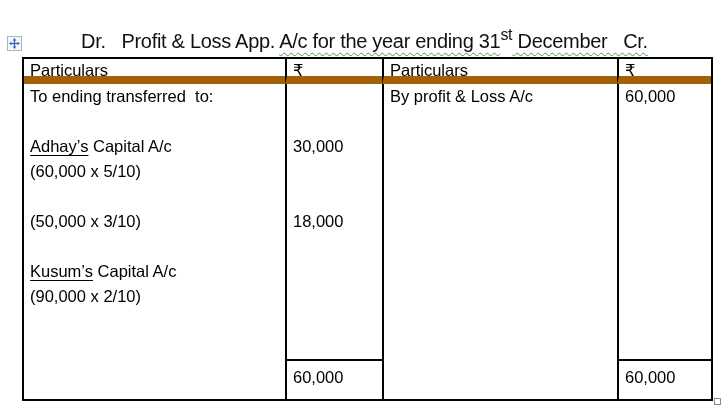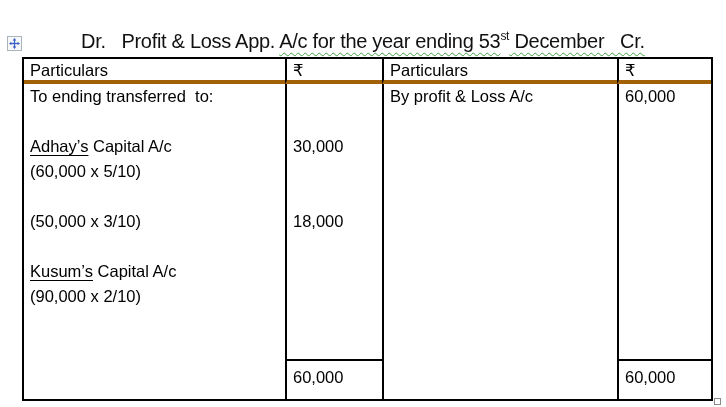--- a/index.html
+++ b/index.html
@@ -13,21 +13,21 @@
     position:absolute; left:60px; top:7px;
     font-size:20px; letter-spacing:-0.3px; white-space:pre; color:#111;
   }
   .wavy-g {
     text-decoration-line:underline;
     text-decoration-style:wavy;
     text-decoration-color:#3fa33f;
     text-decoration-thickness:1px;
     text-underline-offset:4px;
   }
-  .sup { font-size:12px; vertical-align:super; line-height:0; }
+  .sup { font-size:16px; vertical-align:super; line-height:0; }
   
   .move-handle {
     position:absolute; left:7px; top:36px; width:15px; height:15px;
     box-sizing:border-box; border:1px solid #aab4be; background:#f6f8fa;
     display:flex; align-items:center; justify-content:center; cursor:move;
   }
   .resize-handle {
     position:absolute; left:714px; top:398px; width:7px; height:7px;
     box-sizing:border-box; border:1px solid #8a8a8a; background:#fff;
   }
@@ -35,40 +35,40 @@
   .tbl {
     position:absolute; left:22px; top:57px; width:691px; height:344px;
     box-sizing:border-box; border:2px solid #000;
     display:grid;
     grid-template-columns:261px 97px 235px 1fr;
     grid-template-rows:25px 275px 1fr;
     font-size:16.5px; background:#fff;
   }
   .cell { box-sizing:border-box; padding-left:6px; overflow:hidden; }
   .bl  { border-left:2px solid #000; }
-  .hd  { border-bottom:4px solid #a16207; line-height:22px; font-size:16.5px; }
+  .hd  { border-bottom:8px solid #a16207; line-height:22px; font-size:16.5px; }
   .line { height:25px; line-height:25px; white-space:pre; }
   .tot { padding-top:6px; line-height:20px; white-space:pre; }
   .tot-line { border-top:2px solid #000; }
   .wavy-r {
     text-decoration-line:underline;
     text-decoration-style:wavy;
     text-decoration-color:#ee3b3b;
     text-decoration-thickness:1px;
     text-underline-offset:3px;
     text-decoration:underline;
   }
 </style>
 </head>
 <body>
 
 <div class="page">
 
   <div class="title">
-    <span>Dr.   Profit &amp; Loss App. </span><span class="wavy-g">A/c for the year ending 53</span><span class="sup">st</span><span class="wavy-g"> December   Cr.</span>
+    <span>Dr.   Profit &amp; Loss App. </span><span class="wavy-g">A/c for the year ending 31</span><span class="sup">st</span><span class="wavy-g"> December   Cr.</span>
   </div>
 
   <div class="move-handle">
     <span style="display:flex;">
       <svg viewBox="0 0 12 12" width="11" height="11">
         <g fill="#3a5fc8" stroke="#3a5fc8">
           <line x1="6" y1="2" x2="6" y2="10" stroke-width="1.4"></line>
           <line x1="2" y1="6" x2="10" y2="6" stroke-width="1.4"></line>
           <path d="M6 0 L4 2.6 L8 2.6 Z" stroke="none"></path>
           <path d="M6 12 L4 9.4 L8 9.4 Z" stroke="none"></path>

